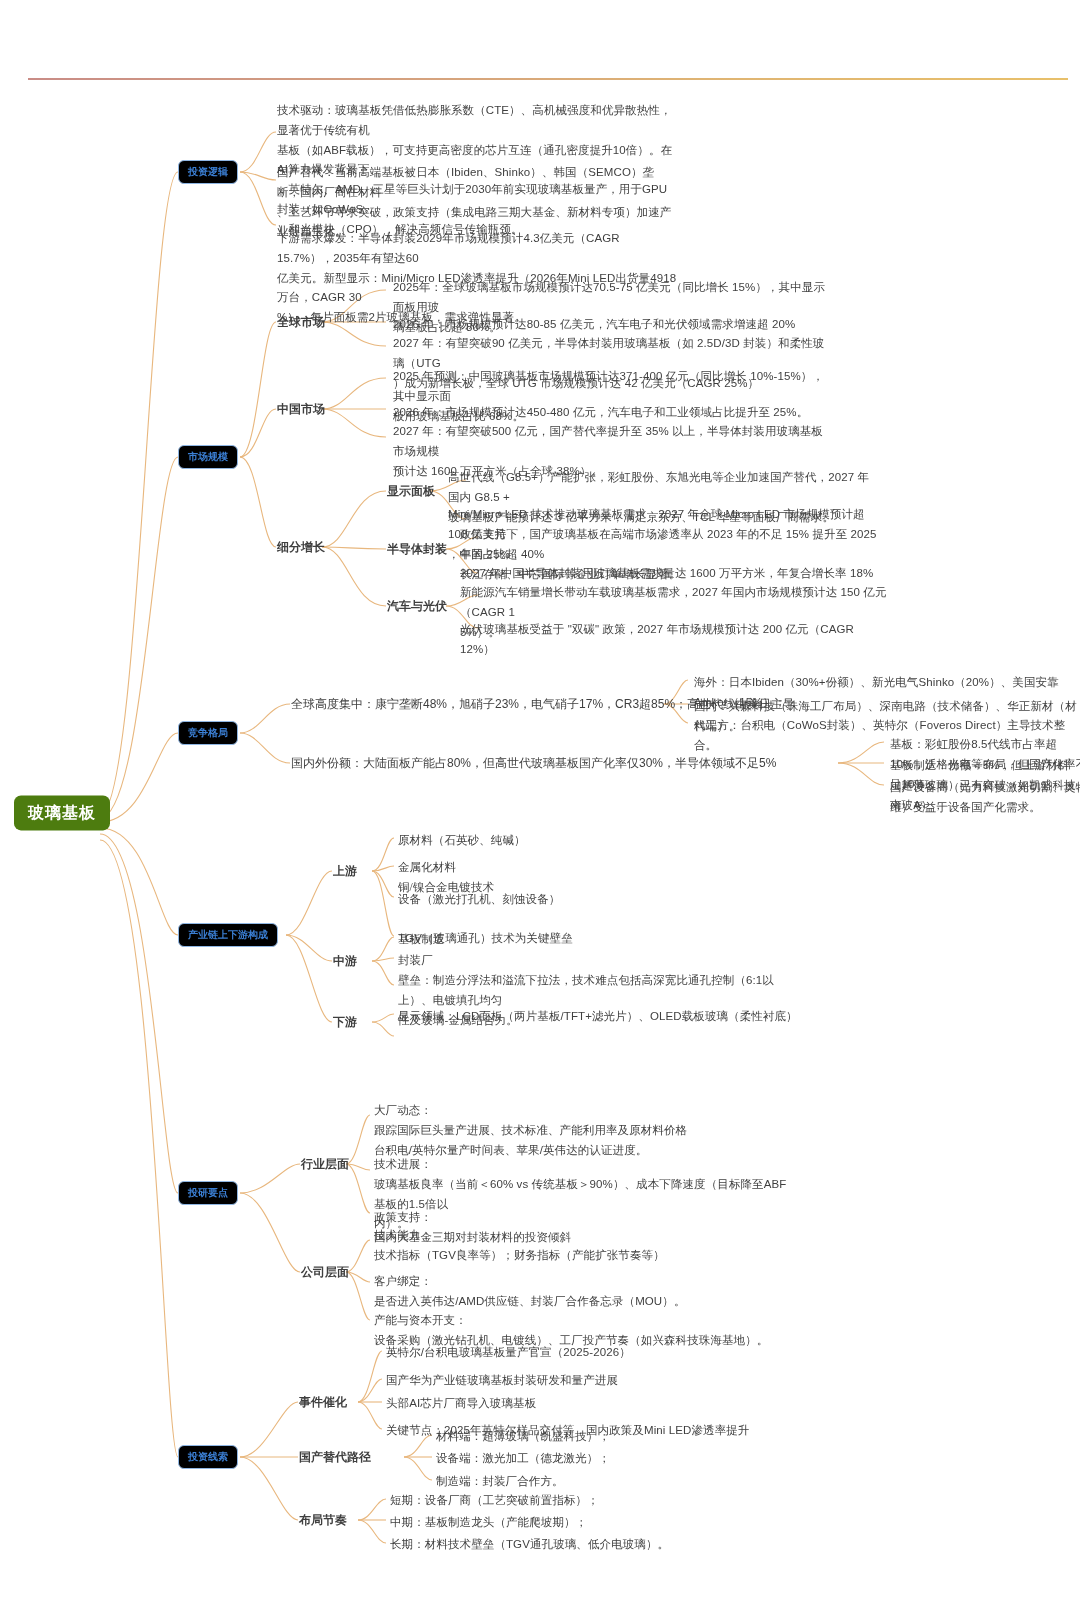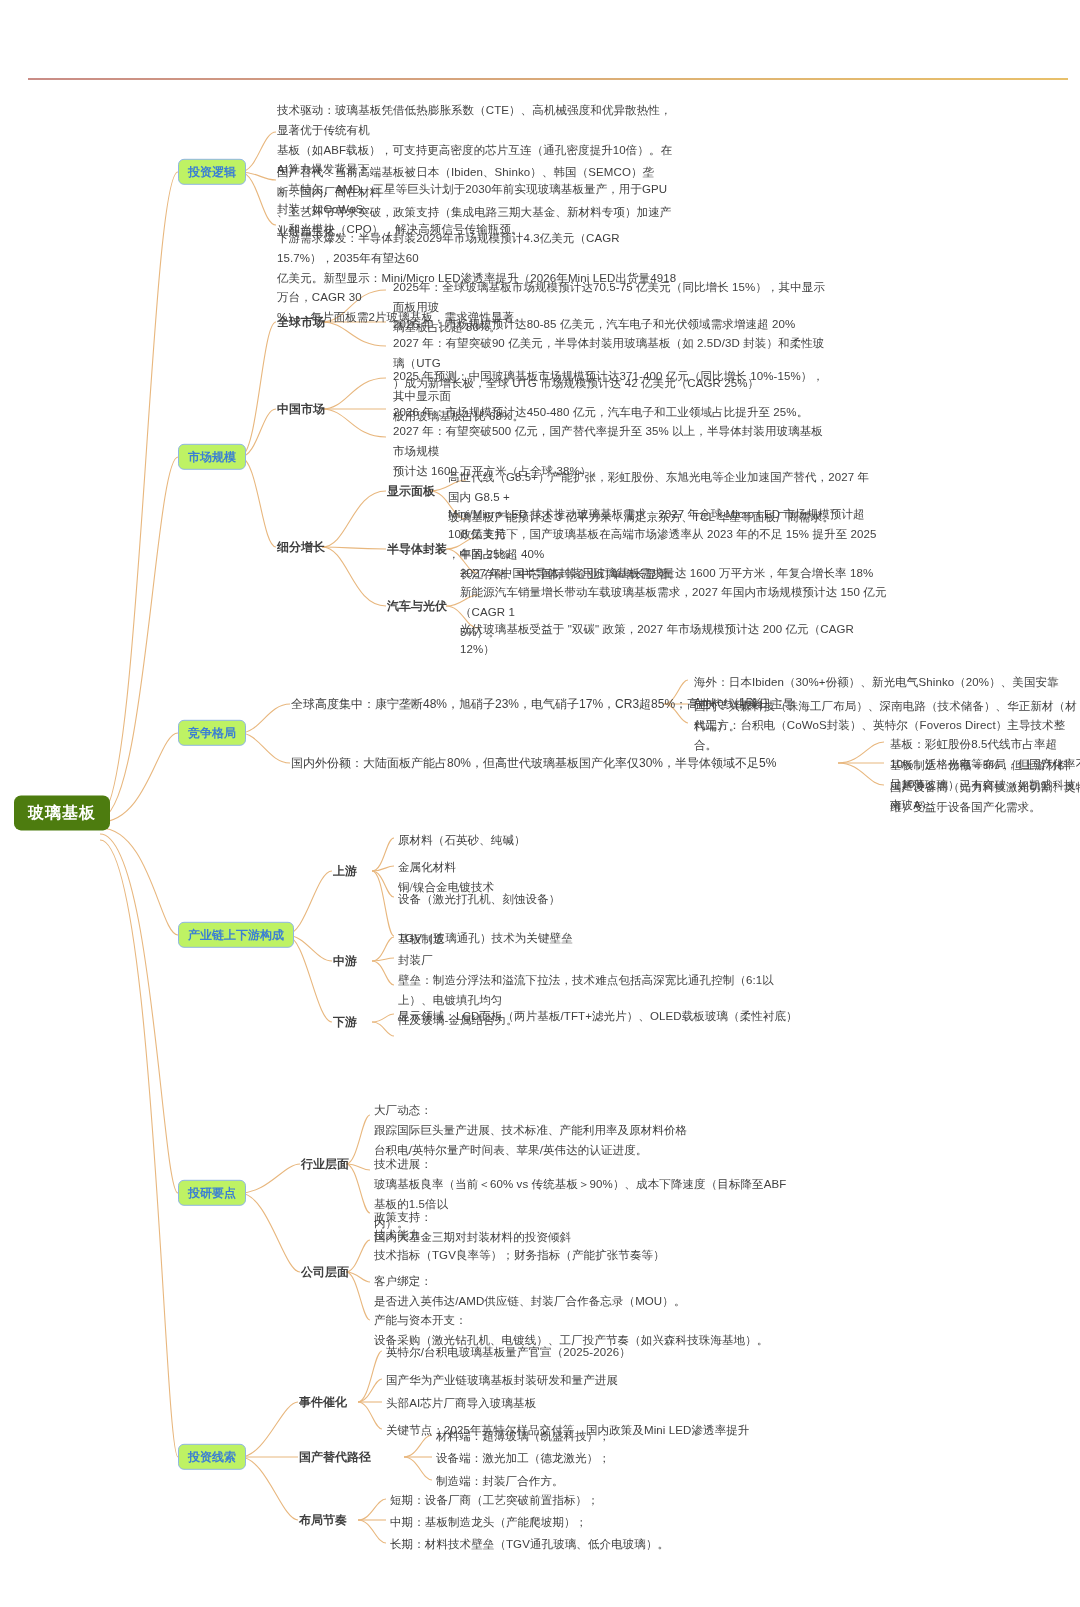--- a/index.html
+++ b/index.html
@@ -35,25 +35,25 @@
     border-radius: 7px;
     font-size: 16px;
     font-weight: 700;
     letter-spacing: 1px;
     padding: 8px 14px;
     white-space: nowrap;
     line-height: 1.2;
   }
   .branch-node {
     position: absolute;
-    background: #bef264;
+    background: #000000;
     color: #3b7fd4;
     border: 1.2px solid #8fb6e3;
     border-radius: 6px;
-    font-size: 12px;
+    font-size: 10px;
     font-weight: 600;
     padding: 5px 9px;
     white-space: nowrap;
     line-height: 1.2;
   }
   .sub-node {
     position: absolute;
     color: #3f3f3f;
     font-size: 12px;
     font-weight: 600;

